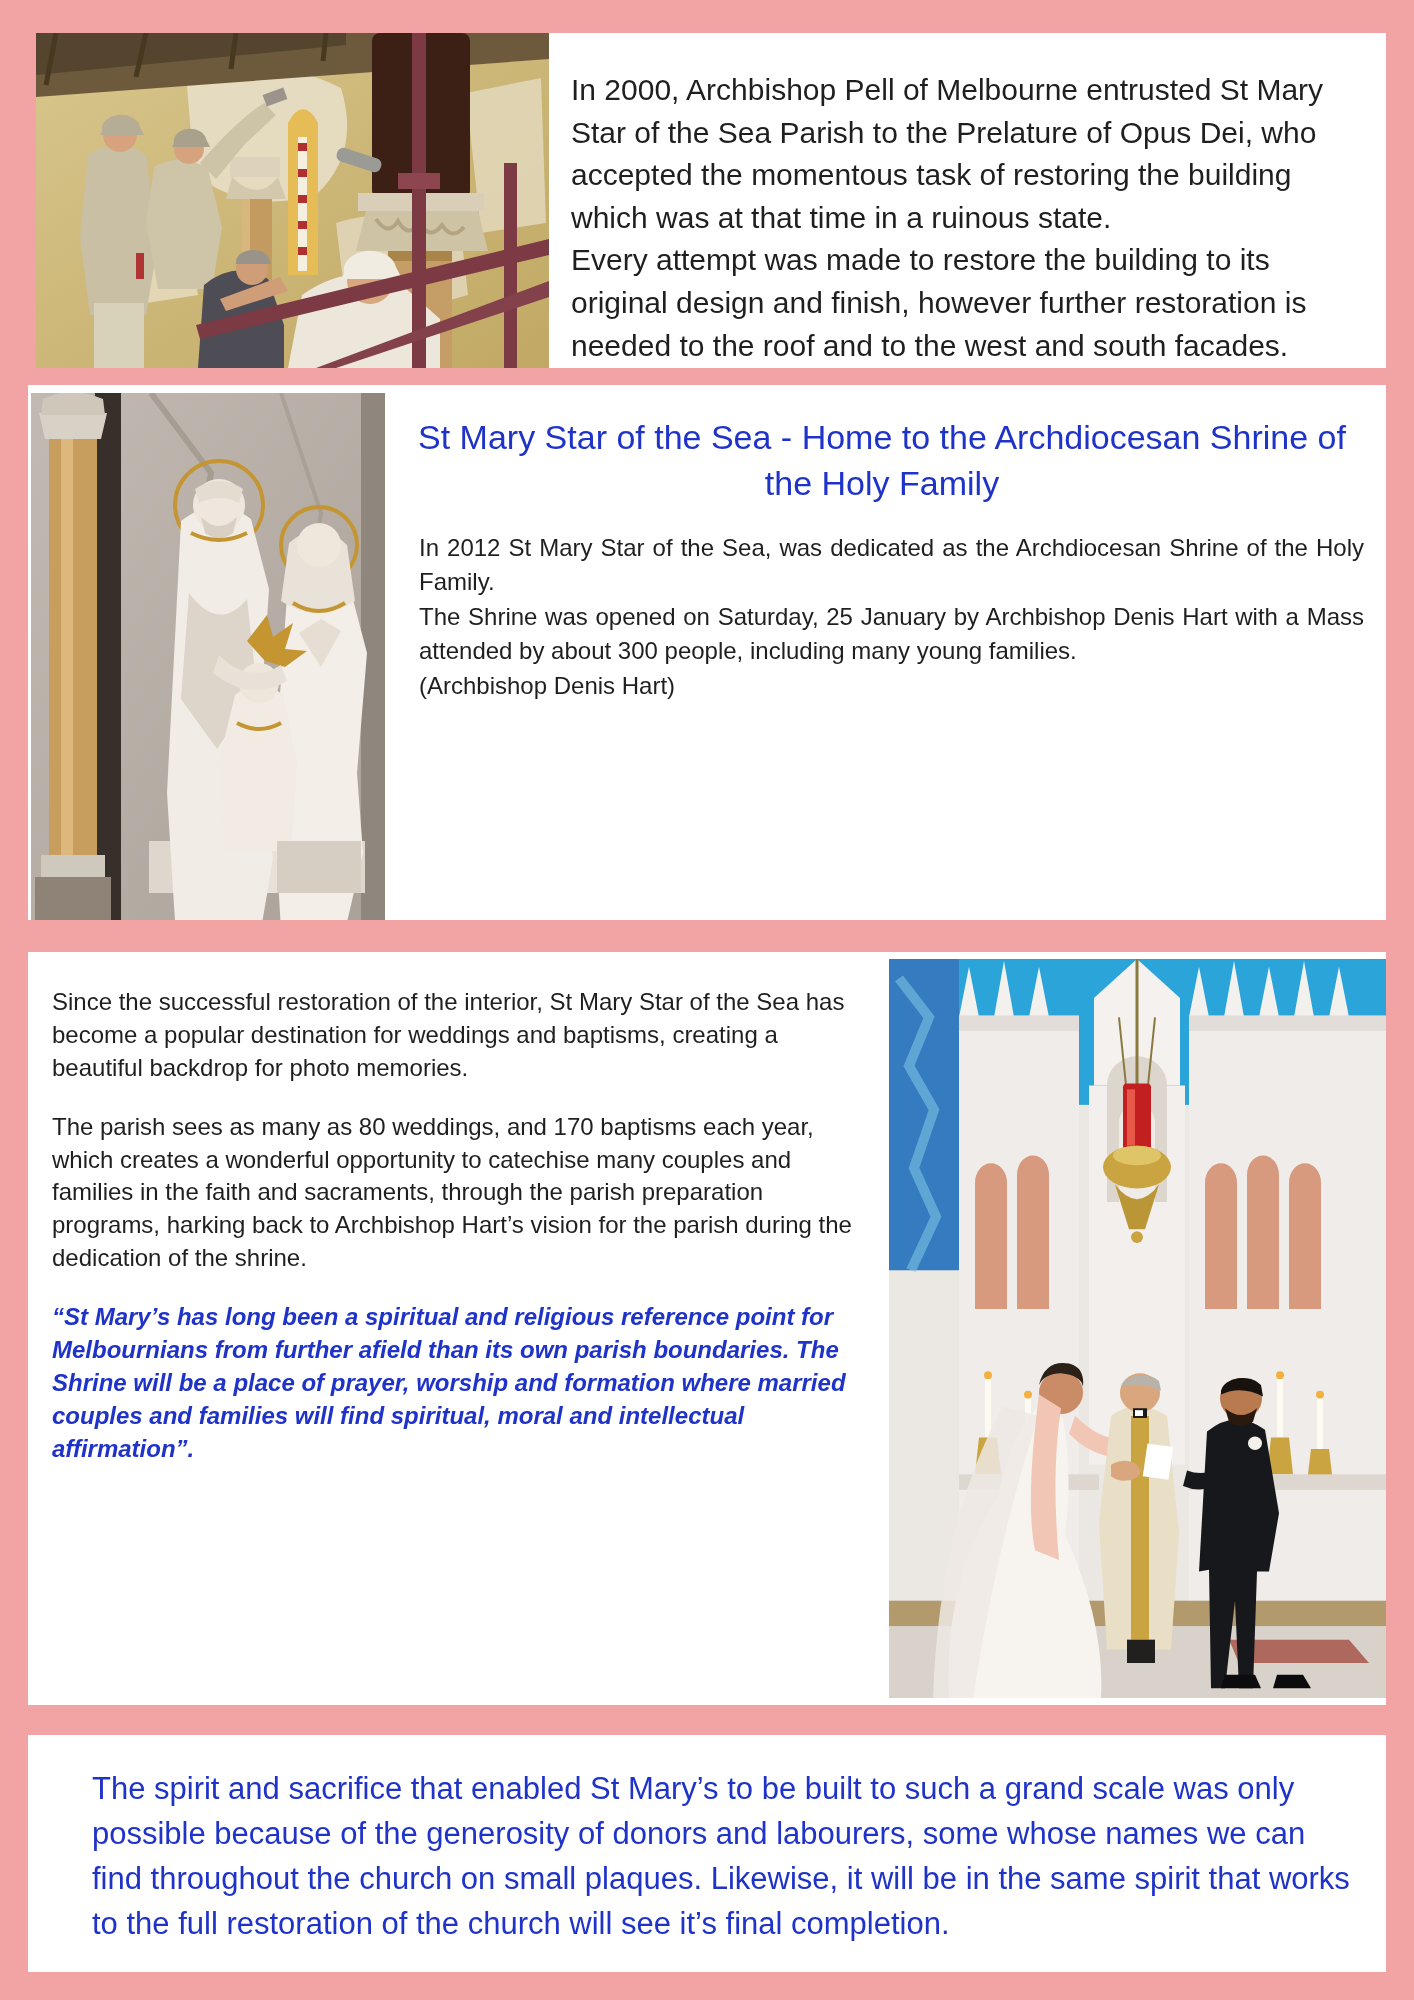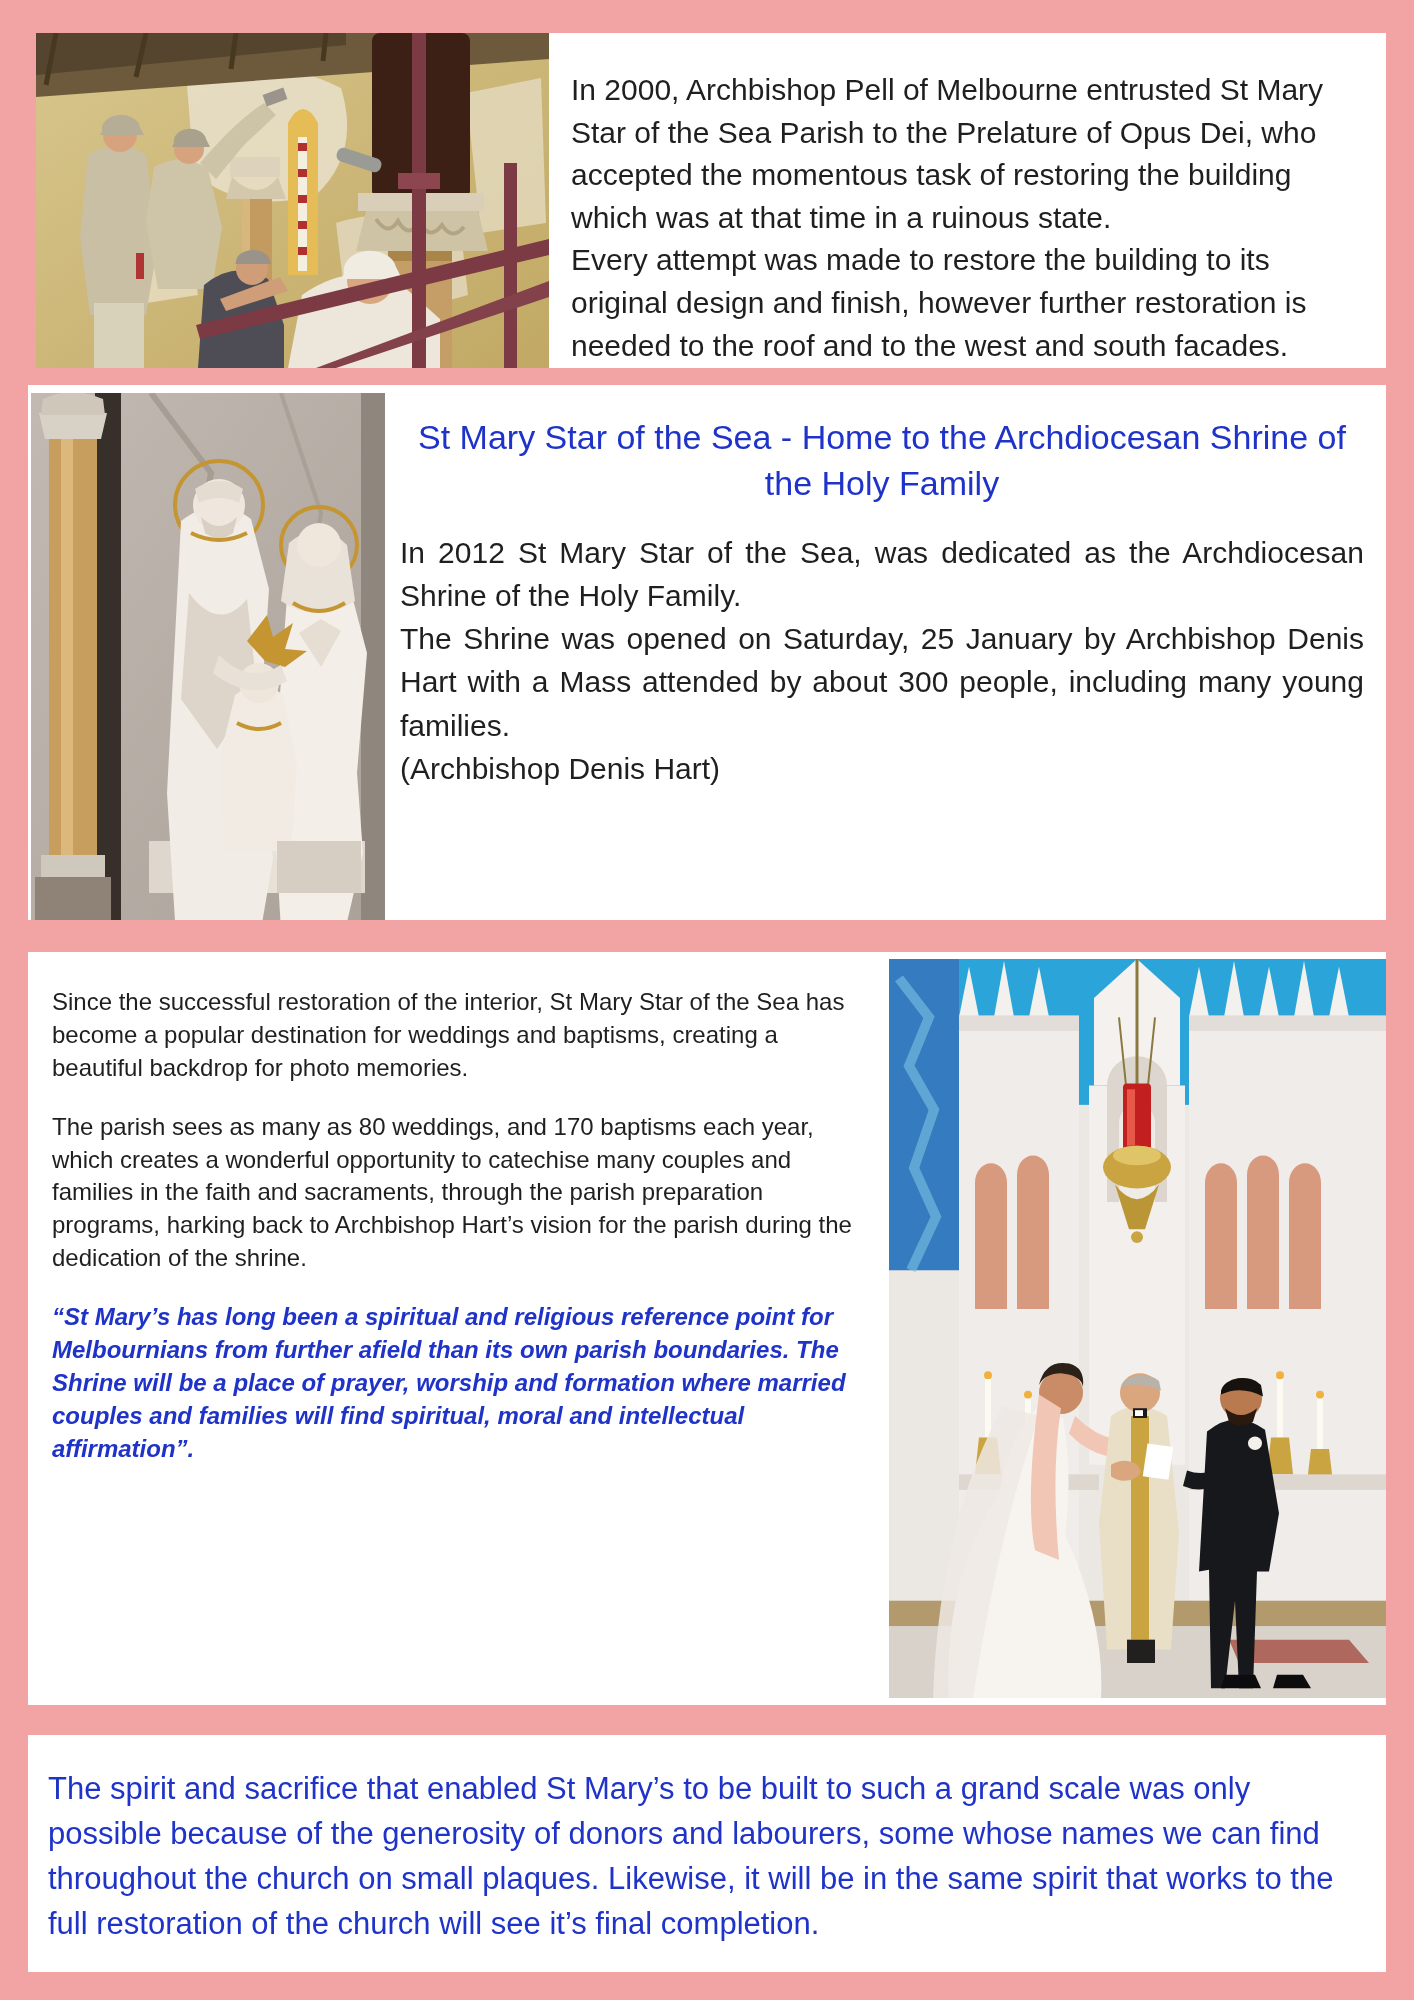--- a/index.html
+++ b/index.html
@@ -20,35 +20,35 @@
   .s1box p { font-size:30px; line-height:1.42; }
 
   
   .s2box  { left:28px; top:385px; width:1358px; height:535px; }
   .photo2 { left:3px; top:8px; width:354px; height:527px; }
   .s2text { position:absolute; left:372px; top:30px; width:964px; }
   .s2title{
     color:#1f33c9; font-size:34px; line-height:1.35; text-align:center;
     margin:0 auto 24px auto; max-width:940px;
   }
-  .s2text p.body { font-size:30px; line-height:1.44; text-align:justify; }
+  .s2text p.body { font-size:24px; line-height:1.44; text-align:justify;margin-left:19px; }
   .s2quote { margin-top:38px; font-style:italic; }
   .s2attr  { font-style:normal; text-align:left; }
 
   
   .s3box  { left:28px; top:952px; width:1358px; height:753px; }
   .photo3 { right:0px; top:7px; width:497px; height:739px; }
   .s3text { position:absolute; left:24px; top:34px; width:816px; }
   .s3text p { font-size:24px; line-height:1.37; margin-bottom:26px; }
   .blue   { color:#1f33c9; }
   .blue-italic { color:#1f33c9; font-style:italic;font-weight:bold; }
 
   
   .s4box  { left:28px; top:1735px; width:1358px; height:237px; padding:32px 30px 0 20px; }
-  .s4box p { color:#1f33c9; font-size:31px; line-height:1.45; }
+  .s4box p { color:#1f33c9; font-size:31px; line-height:1.45;margin-left:44px; }
 </style>
 </head>
 <body>
 
 <div class="page">
 
   <div class="photo photo1">
     <svg viewBox="0 0 513 335" preserveAspectRatio="none">
       <defs>
         <linearGradient id="wall1" x1="0" y1="0" x2="1" y2="1">

